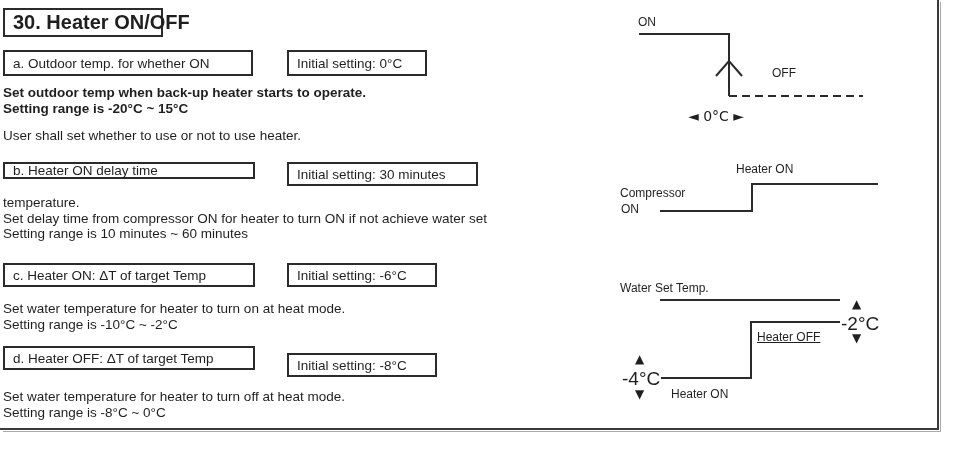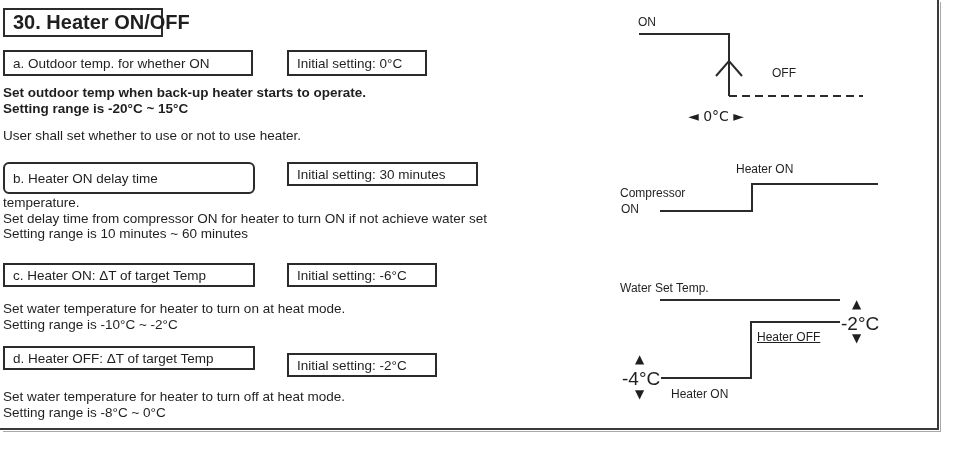--- a/index.html
+++ b/index.html
@@ -57,21 +57,21 @@
     <span>Initial setting: 0°C</span>
   </div>
   <div class="para" style="left:3px; top:85px;font-weight:bold;">
     <div>Set outdoor temp when back-up heater starts to operate.</div>
     <div>Setting range is -20°C ~ 15°C</div>
   </div>
   <div class="para" style="left:3px; top:128px;">
     <div>User shall set whether to use or not to use heater.</div>
   </div>
 
-  <div class="box" style="left:3px; top:162px; width:252px; height:32px;border-radius:6px;">
+  <div class="box" style="left:3px; top:162px; width:252px; height:17px;">
     <span>b. Heater ON delay time</span>
   </div>
   <div class="box" style="left:287px; top:162px; width:191px; height:24px;">
     <span>Initial setting: 30 minutes</span>
   </div>
   <div class="para tight" style="left:3px; top:195px;">
     <div>temperature.</div>
     <div>Set delay time from compressor ON for heater to turn ON if not achieve water set</div>
     <div>Setting range is 10 minutes ~ 60 minutes</div>
   </div>
@@ -84,21 +84,21 @@
   </div>
   <div class="para" style="left:3px; top:301px;">
     <div>Set water temperature for heater to turn on at heat mode.</div>
     <div>Setting range is -10°C ~ -2°C</div>
   </div>
 
   <div class="box" style="left:3px; top:346px; width:252px; height:24px;">
     <span>d. Heater OFF: ΔT of target Temp</span>
   </div>
   <div class="box" style="left:287px; top:353px; width:150px; height:24px;">
-    <span>Initial setting: -2°C</span>
+    <span>Initial setting: -8°C</span>
   </div>
   <div class="para" style="left:3px; top:389px;">
     <div>Set water temperature for heater to turn off at heat mode.</div>
     <div>Setting range is -8°C ~ 0°C</div>
   </div>
 
   <div class="dlabel" style="left:638px; top:15px;">ON</div>
   <div class="dlabel" style="left:772px; top:66px;">OFF</div>
   <div class="dvalue" style="left:688px; top:108px;">◄ 0°C ►</div>
 

